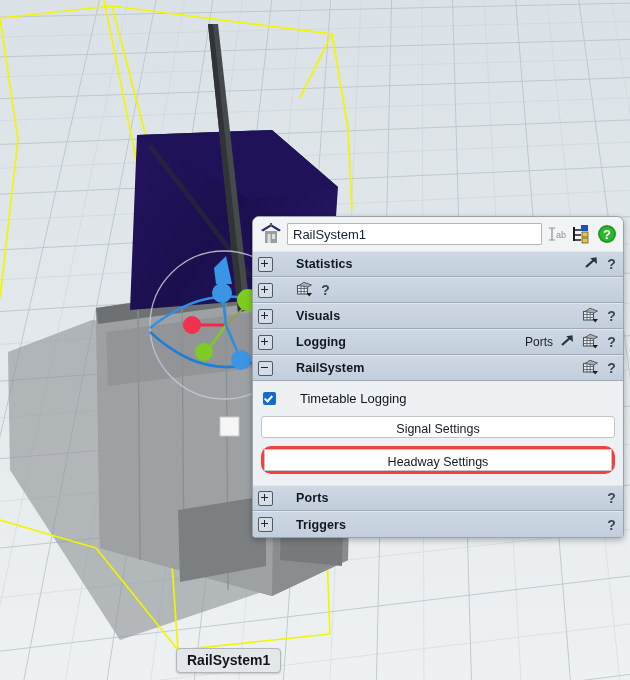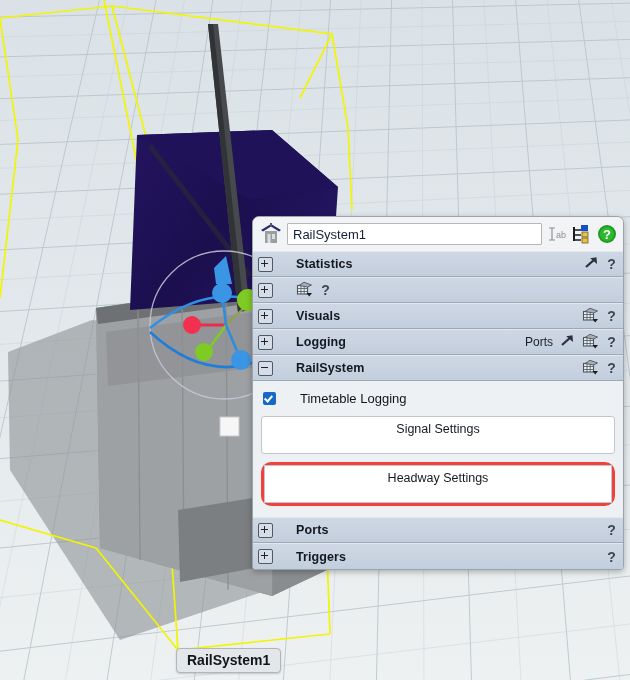--- a/index.html
+++ b/index.html
@@ -132,21 +132,21 @@
     border: solid #fff;
     border-width: 0 2px 2px 0;
     transform: rotate(42deg);
     box-sizing: border-box;
   }
   .cb-label { font-size: 13px; color: #10161d; }
 
   .set-btn {
     display: block;
     width: 100%;
-    height: 38px;
+    height: 22px;
     line-height: 24px;
     text-align: center;
     background: #ffffff;
     border: 1px solid #c2c6cb;
     border-radius: 3px;
     font-size: 12.5px;
     color: #131a22;
     box-sizing: border-box;
     cursor: pointer;
     margin-bottom: 8px;

